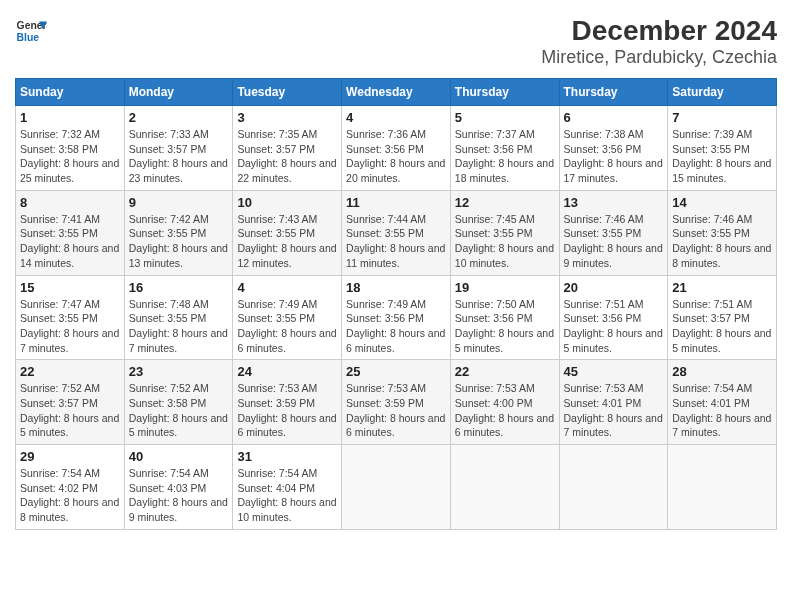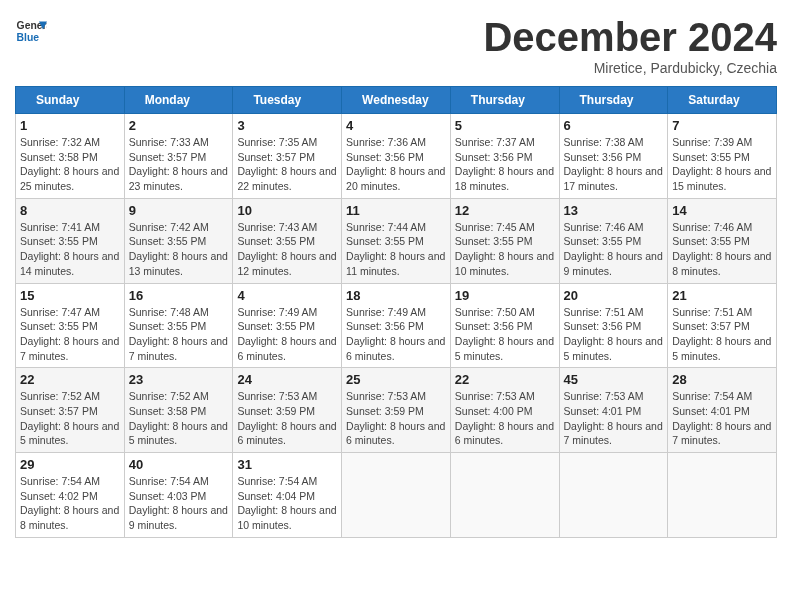--- a/index.html
+++ b/index.html
@@ -22,37 +22,37 @@
       gap: 4px;
     }
     .logo-icon {
       width: 32px;
       height: 32px;
     }
     .title-section {
       text-align: right;
     }
     .month-title {
-      font-size: 40px;
+      font-size: 28px;
       font-weight: bold;
       color: #333;
     }
     .location {
-      font-size: 14px;
+      font-size: 18px;
       color: #555;
     }
     .calendar {
       width: 100%;
       border-collapse: collapse;
       font-size: 11px;
     }
     .calendar th {
       background-color: #2979c4;
       color: white;
-      padding: 6px 20px;
+      padding: 6px 4px;
       text-align: left;
       font-size: 12px;
       font-weight: bold;
       border: 1px solid #1a6aad;
       margin-top: 8px;
     }
     .calendar td {
       border: 1px solid #ccc;
       vertical-align: top;
       padding: 4px;

